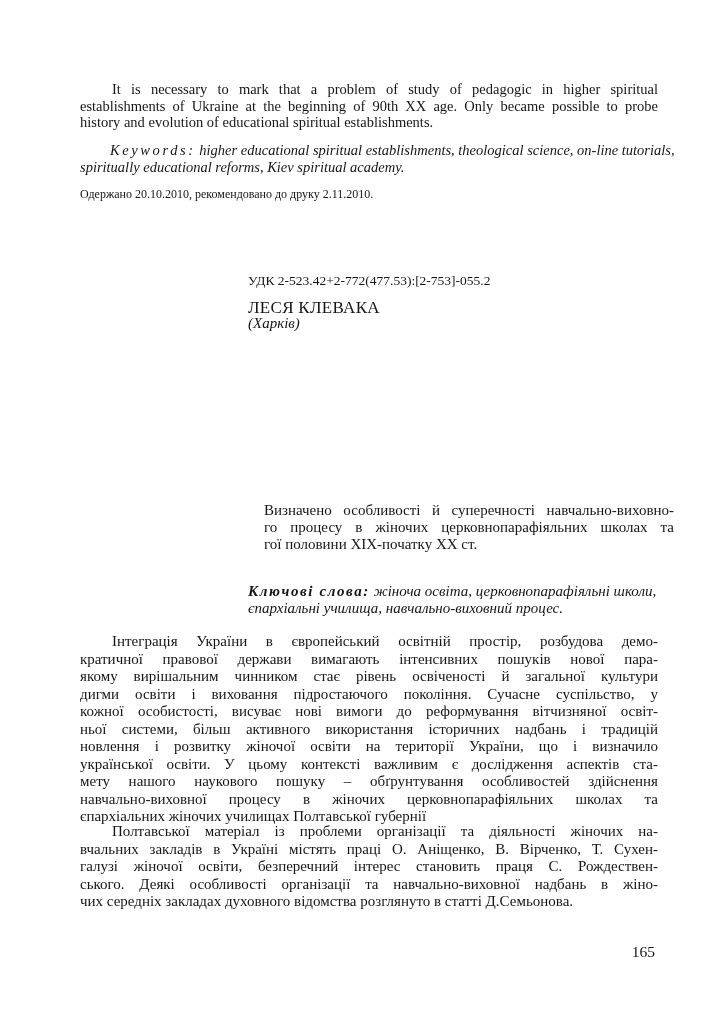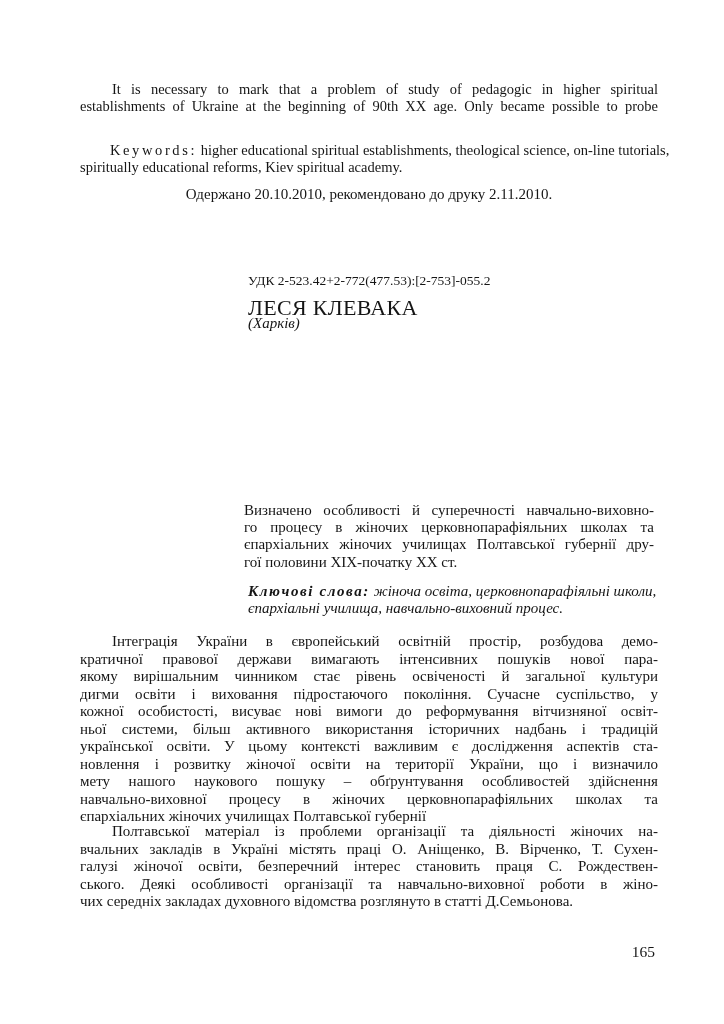--- a/index.html
+++ b/index.html
@@ -33,52 +33,53 @@
     white-space: nowrap;
   }
 
   .en-abstract {
     left: 80px; top: 81px; width: 578px;
     font-size: 14.5px; line-height: 16.6px;
   }
   .en-keywords {
     left: 80px; top: 142px; width: 578px;
     font-size: 14.5px; line-height: 16.5px;
+    font-style: italic;
     white-space: pre;
     text-indent: 30px;
   }
   .en-keywords .kw-label { letter-spacing: 2.6px; }
   .received {
     left: 80px; top: 185px; width: 578px;
-    font-size: 15px; line-height: 18px;
-    text-align: center;
+    font-size: 12px; line-height: 18px;
+    text-align: left;
   }
   .udk {
     left: 248px; top: 273px; width: 412px;
     font-size: 13.5px; line-height: 16px;
   }
   .author {
     left: 248px; top: 299px; width: 412px;
-    font-size: 22px; line-height: 18px;
+    font-size: 17px; line-height: 18px;
     letter-spacing: 0.3px;
   }
   .author-city {
     left: 248px; top: 314px; width: 412px;
     font-size: 15px; line-height: 18px;
     font-style: italic;
   }
   .article-title {
     left: 248px; top: 347px; width: 412px;
     font-size: 22.5px; line-height: 26.4px;
     font-weight: bold;
     color: #111111;
     letter-spacing: 0.2px;
   }
   .article-abstract {
-    left: 244px; top: 502px; width: 410px;
+    left: 264px; top: 502px; width: 410px;
     font-size: 15px; line-height: 17.2px;
   }
   .kw-uk {
     left: 248px; top: 583px; width: 412px;
     font-size: 15px; line-height: 17.2px;
     font-style: italic;
     white-space: pre;
   }
   .kw-uk .kw-label { font-weight: bold; letter-spacing: 1.6px; }
   .bodyp {
@@ -94,61 +95,61 @@
   }
 </style>
 </head>
 <body>
 
 <div class="page">
 
   <div class="abs en-abstract jlines indent-first">
       <div class="jline">It is necessary to mark that a problem of study of pedagogic in higher spiritual</div>
       <div class="jline">establishments of Ukraine at the beginning of 90th XX age. Only became possible to probe</div>
+      <div class="jline last">history and evolution of educational spiritual establishments.</div>
     </div>
 
   <div class="abs en-keywords"><span class="kw-label">Keywords:</span><span> higher educational spiritual establishments, theological science, on-line tutorials,
 spiritually educational reforms, Kiev spiritual academy.</span></div>
 
   <div class="abs received">Одержано 20.10.2010, рекомендовано до друку 2.11.2010.</div>
 
   <div class="abs udk">УДК 2-523.42+2-772(477.53):[2-753]-055.2</div>
 
   <div class="abs author">ЛЕСЯ КЛЕВАКА</div>
 
   <div class="abs author-city">(Харків)</div>
 
 
   <div class="abs article-abstract jlines">
       <div class="jline">Визначено особливості й суперечності навчально-виховно-</div>
       <div class="jline">го процесу в жіночих церковнопарафіяльних школах та</div>
-      <div class="jline">єпархіальних жіночих училищах Полтавської губернії дру-</div>
       <div class="jline last">гої половини XIX-початку XX ст.</div>
     </div>
 
   <div class="abs kw-uk"><span class="kw-label">Ключові слова:</span><span> жіноча освіта, церковнопарафіяльні школи,
 єпархіальні училища, навчально-виховний процес.</span></div>
 
   <div class="abs bodyp p1 jlines indent-first">
       <div class="jline">Інтеграція України в європейський освітній простір, розбудова демо-</div>
       <div class="jline">кратичної правової держави вимагають інтенсивних пошуків нової пара-</div>
       <div class="jline">якому вирішальним чинником стає рівень освіченості й загальної культури</div>
       <div class="jline">дигми освіти і виховання підростаючого покоління. Сучасне суспільство, у</div>
       <div class="jline">кожної особистості, висуває нові вимоги до реформування вітчизняної освіт-</div>
       <div class="jline">ньої системи, більш активного використання історичних надбань і традицій</div>
+      <div class="jline">новлення і розвитку жіночої освіти на території України, що і визначило</div>
       <div class="jline">української освіти. У цьому контексті важливим є дослідження аспектів ста-</div>
-      <div class="jline">новлення і розвитку жіночої освіти на території України, що і визначило</div>
       <div class="jline">мету нашого наукового пошуку – обґрунтування особливостей здійснення</div>
       <div class="jline">навчально-виховної процесу в жіночих церковнопарафіяльних школах та</div>
       <div class="jline last">єпархіальних жіночих училищах Полтавської губернії</div>
     </div>
 
   <div class="abs bodyp p2 jlines indent-first">
       <div class="jline">Полтавської матеріал із проблеми організації та діяльності жіночих на-</div>
       <div class="jline">вчальних закладів в Україні містять праці О. Аніщенко, В. Вірченко, Т. Сухен-</div>
       <div class="jline">галузі жіночої освіти, безперечний інтерес становить праця С. Рождествен-</div>
-      <div class="jline">ського. Деякі особливості організації та навчально-виховної роботи в жіно-</div>
+      <div class="jline">ського. Деякі особливості організації та навчально-виховної надбань в жіно-</div>
       <div class="jline last">чих середніх закладах духовного відомства розглянуто в статті Д.Семьонова.</div>
     </div>
 
   <div class="abs page-number">165</div>
 
 </div>
 
 </body></html>

